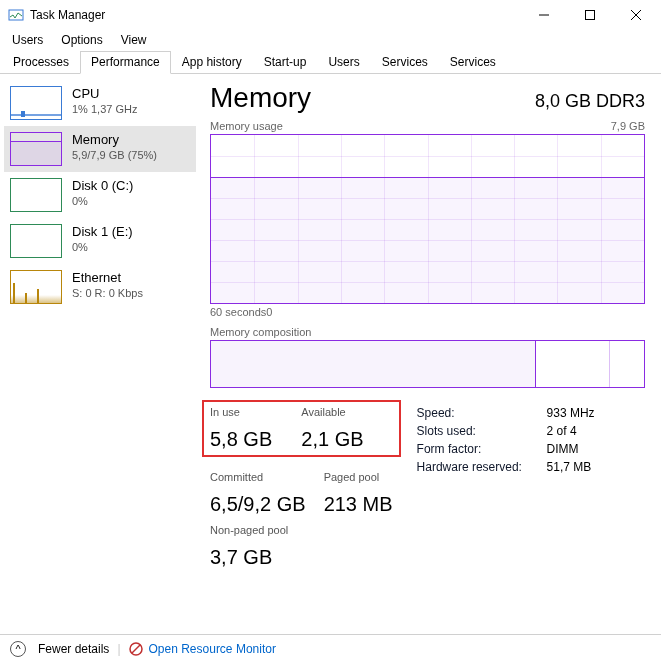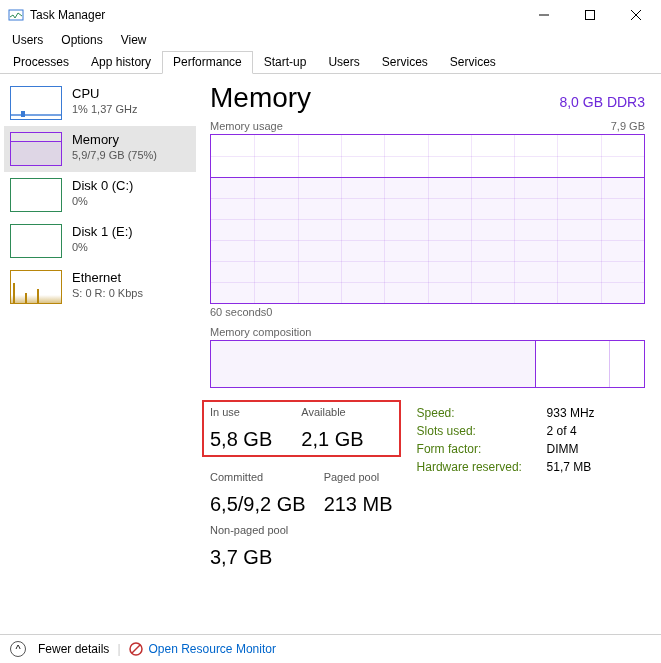--- a/index.html
+++ b/index.html
@@ -28,39 +28,39 @@
 .thumb.mem .fill { height: 75%; background: rgba(138,43,226,0.08); border-top:1px solid #8a2be2; }
 .thumb.eth::after { content:""; position:absolute; left:0; right:0; bottom:0; height:8px; background: linear-gradient(to top, rgba(184,134,11,0.5), transparent); }
 .thumb.eth .sp1 { position:absolute; left:2px; bottom:0; width:2px; height:20px; background:#b8860b; }
 .thumb.eth .sp2 { position:absolute; left:14px; bottom:0; width:2px; height:10px; background:#b8860b; }
 .thumb.eth .sp3 { position:absolute; left:26px; bottom:0; width:2px; height:14px; background:#b8860b; }
 .sinfo .sname { font-size: 13px; }
 .sinfo .sval { font-size: 11px; color: #555; margin-top: 2px; }
 .detail { flex: 1; padding: 8px 16px 8px 10px; }
 .dhead { display: flex; justify-content: space-between; align-items: baseline; margin-bottom: 6px; }
 .dhead .big { font-size: 28px; font-weight: 300; }
-.dhead .sub { font-size: 14px; color: #6d28d9; }
+.dhead .sub { font-size: 18px; color: #000000; }
 .graphlabel { display: flex; justify-content: space-between; font-size: 11px; color: #666; margin-bottom: 2px; }
 .graph { height: 170px; border: 1px solid #8a2be2; position: relative; background: #fff; margin-bottom: 2px; }
 .graph .grid { position:absolute; inset:0; }
 .graph .gl { position:absolute; left:0; right:0; border-top:1px solid rgba(138,43,226,0.12); }
 .graph .gv { position:absolute; top:0; bottom:0; border-left:1px solid rgba(138,43,226,0.12); }
 .graph .gfill { position:absolute; left:0; right:0; bottom:0; height:75%; background: rgba(138,43,226,0.05); border-top:1px solid #8a2be2; }
 .graphxlabel { display: flex; justify-content: flex-start; font-size: 11px; color: #666; margin-bottom: 8px; }
 .comp { height: 48px; border: 1px solid #8a2be2; position: relative; margin-bottom: 18px; }
 .comp .c1 { position:absolute; left:0; top:0; bottom:0; width:75%; background: rgba(138,43,226,0.06); border-right:1px solid #8a2be2; }
 .comp .c2 { position:absolute; right:0; top:0; bottom:0; width:8%; border-left:1px solid rgba(138,43,226,0.3); }
 .stats { display: flex; gap: 24px; }
 .statsL { display: grid; grid-template-columns: auto auto; column-gap: 18px; row-gap: 8px; }
 .metric .mlabel { font-size: 11px; color: #555; }
 .metric .mval { font-size: 20px; color: #000; margin-top:10px; }
 .redbox { border: 2px solid #e03030; padding: 4px 6px 4px 6px; margin: -6px -8px 6px -8px; display: grid; grid-template-columns: auto auto; }
 .statsR { font-size: 12px; }
 .statsR .row { display: flex; margin-bottom: 4px; }
-.statsR .rl { width: 130px; color: #4d7c0f; }
+.statsR .rl { width: 130px; color: #0f172a; }
 .statsR .rv { color: #000; }
 .footer { border-top: 1px solid #d0d0d0; height: 28px; display: flex; align-items: center; padding: 0 10px; gap: 8px; font-size: 12px; }
 .footer .divider { color: #ccc; }
 .footer .link { color: #0066cc; cursor: pointer; display:flex; align-items:center; gap:6px; }
 .circ { width:16px; height:16px; border:1px solid #555; border-radius:50%; display:flex; align-items:center; justify-content:center; font-size:11px; margin-right:4px; }
 </style>
 </head>
 <body>
 
 <div class="titlebar">
@@ -90,22 +90,22 @@
 </div>
 
 <div class="menubar">
   <div class="mitem">Users</div>
   <div class="mitem">Options</div>
   <div class="mitem">View</div>
 </div>
 
 <div class="tabs">
   <div class="tab">Processes</div>
+  <div class="tab active">Performance</div>
   <div class="tab">App history</div>
-  <div class="tab active">Performance</div>
   <div class="tab">Start-up</div>
   <div class="tab">Users</div>
   <div class="tab">Services</div>
   <div class="tab">Services</div>
 </div>
 
 <div class="content">
   <div class="sidebar">
     <div class="sitem">
       <div class="thumb cpu">

